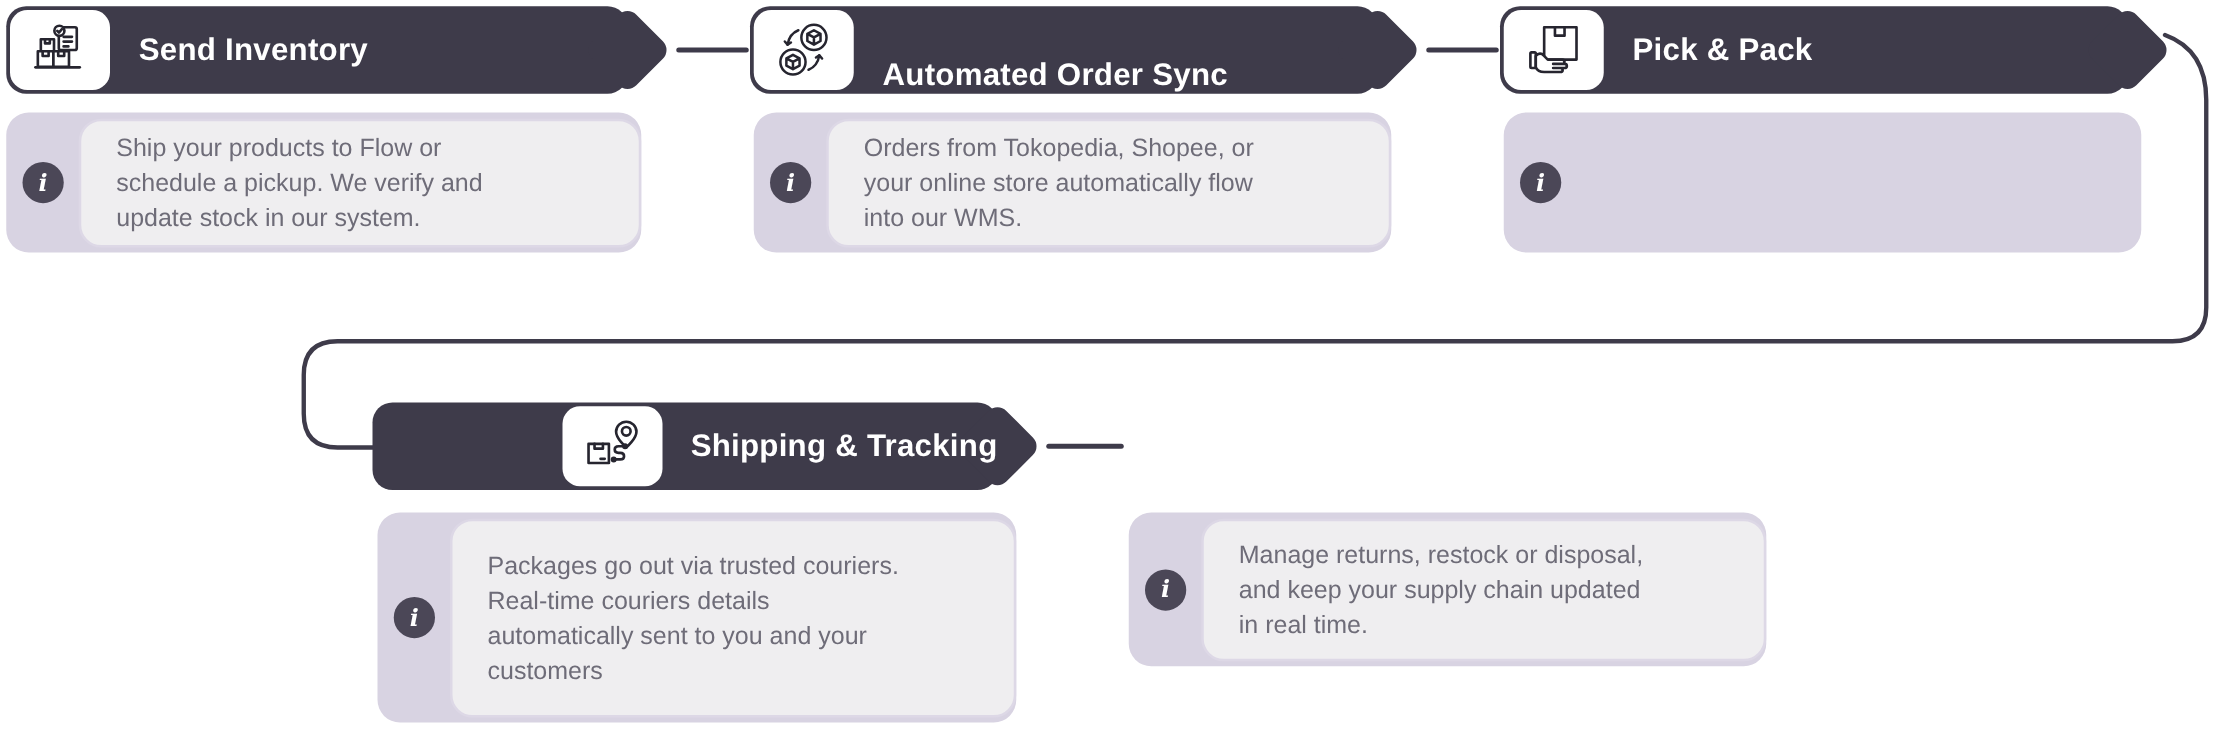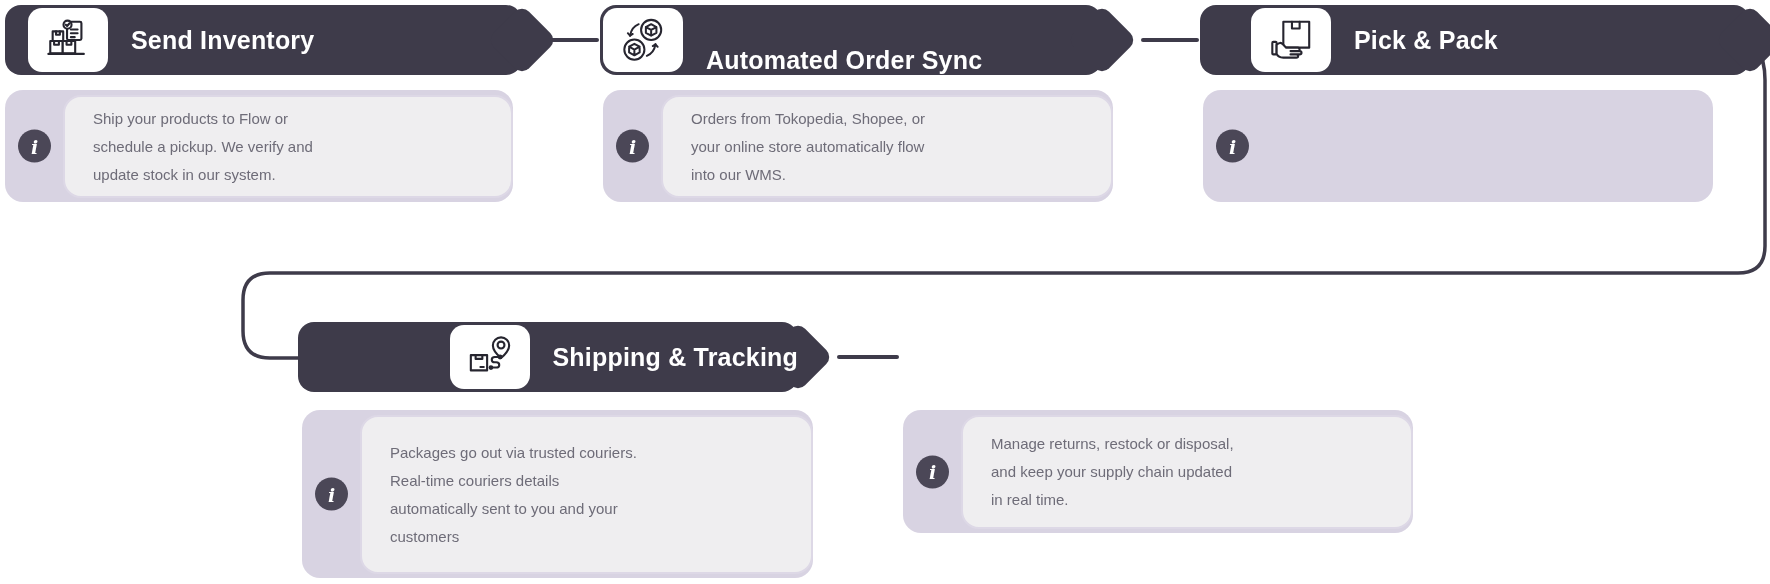--- a/index.html
+++ b/index.html
@@ -18,23 +18,23 @@
   }
   .icon-box{
     width:80px;height:64px;margin:3px;background:#ffffff;border-radius:14px;
     display:flex;align-items:center;justify-content:center;flex:none;position:relative;z-index:2;
   }
   .icon-box svg{display:block;}
   .step-title{
     color:#ffffff;font-size:25px;font-weight:600;margin-left:20px;letter-spacing:.2px;
     position:relative;z-index:2;white-space:nowrap;
   }
-  #h1{left:5px;top:5px;width:497px;padding-left:20px;}
+  #h1{left:5px;top:5px;width:497px;}
   #h2{left:600px;top:5px;width:502px;align-items:flex-end;}
-  #h3{left:1200px;top:5px;width:502px;padding-left:48px;}
+  #h3{left:1200px;top:5px;width:502px;}
   #h4{left:298px;top:322px;width:500px;justify-content:flex-end;}
   #h5{left:900px;top:322px;width:503px;}
 
   
   .hline{position:absolute;height:3.5px;background:#3E3B4A;border-radius:2px;z-index:1;}
   #l1{left:541px;top:38px;width:58px;}
   #l2{left:1141px;top:38px;width:58px;}
   #l3{left:837px;top:355px;width:62px;}
   .wrap-svg{position:absolute;left:0;top:0;z-index:1;}
 
@@ -45,21 +45,21 @@
     border:2px solid #DDD8E6;border-radius:18px;box-sizing:border-box;
     display:flex;align-items:center;padding:0 28px;
   }
   .info-badge{
     position:absolute;left:13px;top:50%;transform:translateY(-50%);
     width:33px;height:33px;border-radius:50%;background:#4B4757;color:#ffffff;
     display:flex;align-items:center;justify-content:center;
     font-family:"DejaVu Serif", serif;font-style:italic;font-weight:bold;font-size:19px;z-index:3;
   }
   .card-text{
-    color:#6E6C78;font-size:15px;line-height:28px;white-space:pre-line;
+    color:#6E6C78;font-size:20px;line-height:28px;white-space:pre-line;
   }
   #c1{left:5px;top:90px;width:508px;height:112px;}
   #c2{left:603px;top:90px;width:510px;height:112px;}
   #c3{left:1203px;top:90px;width:510px;height:112px;}
   #c4{left:302px;top:410px;width:511px;height:168px;}
   #c5{left:903px;top:410px;width:510px;height:123px;}
 </style>
 </head>
 <body>
 

